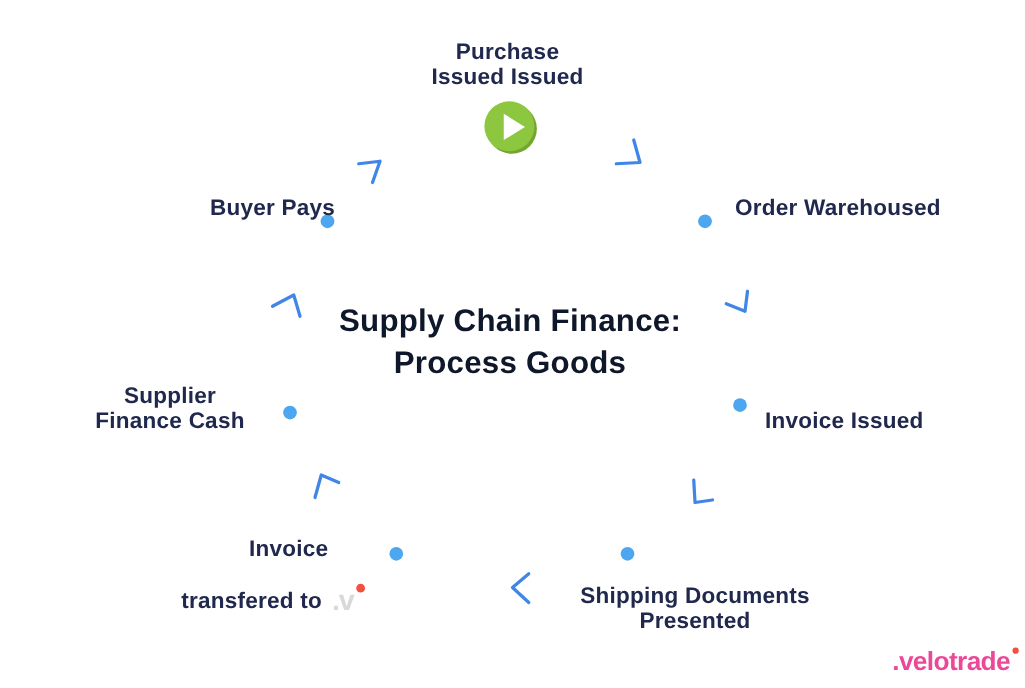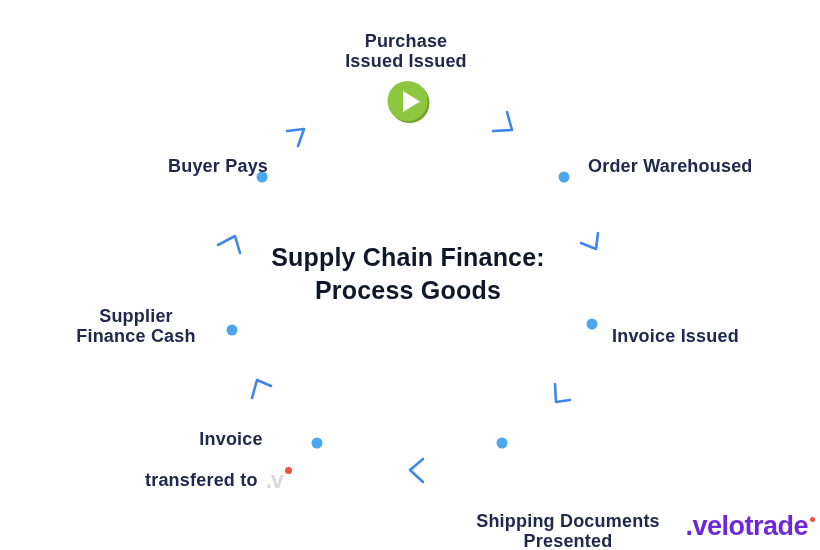--- a/index.html
+++ b/index.html
@@ -21,22 +21,22 @@
   .inline-mark {
     position:relative; display:inline-block; margin-left:8px;
     color:#d9d9d9; font-size:23px; font-weight:800; line-height:16px;
     letter-spacing:-1px; vertical-align:-2px;
   }
   .inline-mark .red-dot {
     position:absolute; top:-5px; right:-9px; width:7px; height:7px;
     border-radius:50%; background:#f4503f;
   }
   .footer-logo {
-    position:absolute; right:5px; bottom:8px; color:#6d28d9;
-    font-weight:800; font-size:27px; letter-spacing:-0.5px; white-space:nowrap;
+    position:absolute; right:5px; bottom:8px; color:#ec4899;
+    font-weight:800; font-size:21px; letter-spacing:-0.5px; white-space:nowrap;
   }
   .footer-logo .red-dot {
     display:inline-block; width:5px; height:5px; border-radius:50%;
     background:#f4503f; margin-left:2px; vertical-align:13px;
   }
 </style>
 </head>
 <body>
 
 <div class="canvas">
@@ -79,21 +79,21 @@
 
   <div class="label" style="left:588px; top:156px;">Order Warehoused</div>
 
   <div class="label centered" style="left:136px; top:306px;">
     <div>Supplier</div>
     <div>Finance Cash</div>
   </div>
 
   <div class="label" style="left:612px; top:326px;">Invoice Issued</div>
 
-  <div class="label centered" style="left:568px; top:466px;margin-top:45px;">
+  <div class="label centered" style="left:556px; top:466px;">
     <div>Shipping Documents</div>
     <div>Presented</div>
   </div>
 
   <div class="label centered" style="left:204px; top:429px;margin-left:27px;">Invoice</div>
   <div class="label" style="left:145px; top:470px;">
     <span>transfered to</span><span class="inline-mark"><span>.v</span><span class="red-dot"></span></span>
   </div>
 
   <div class="footer-logo">

